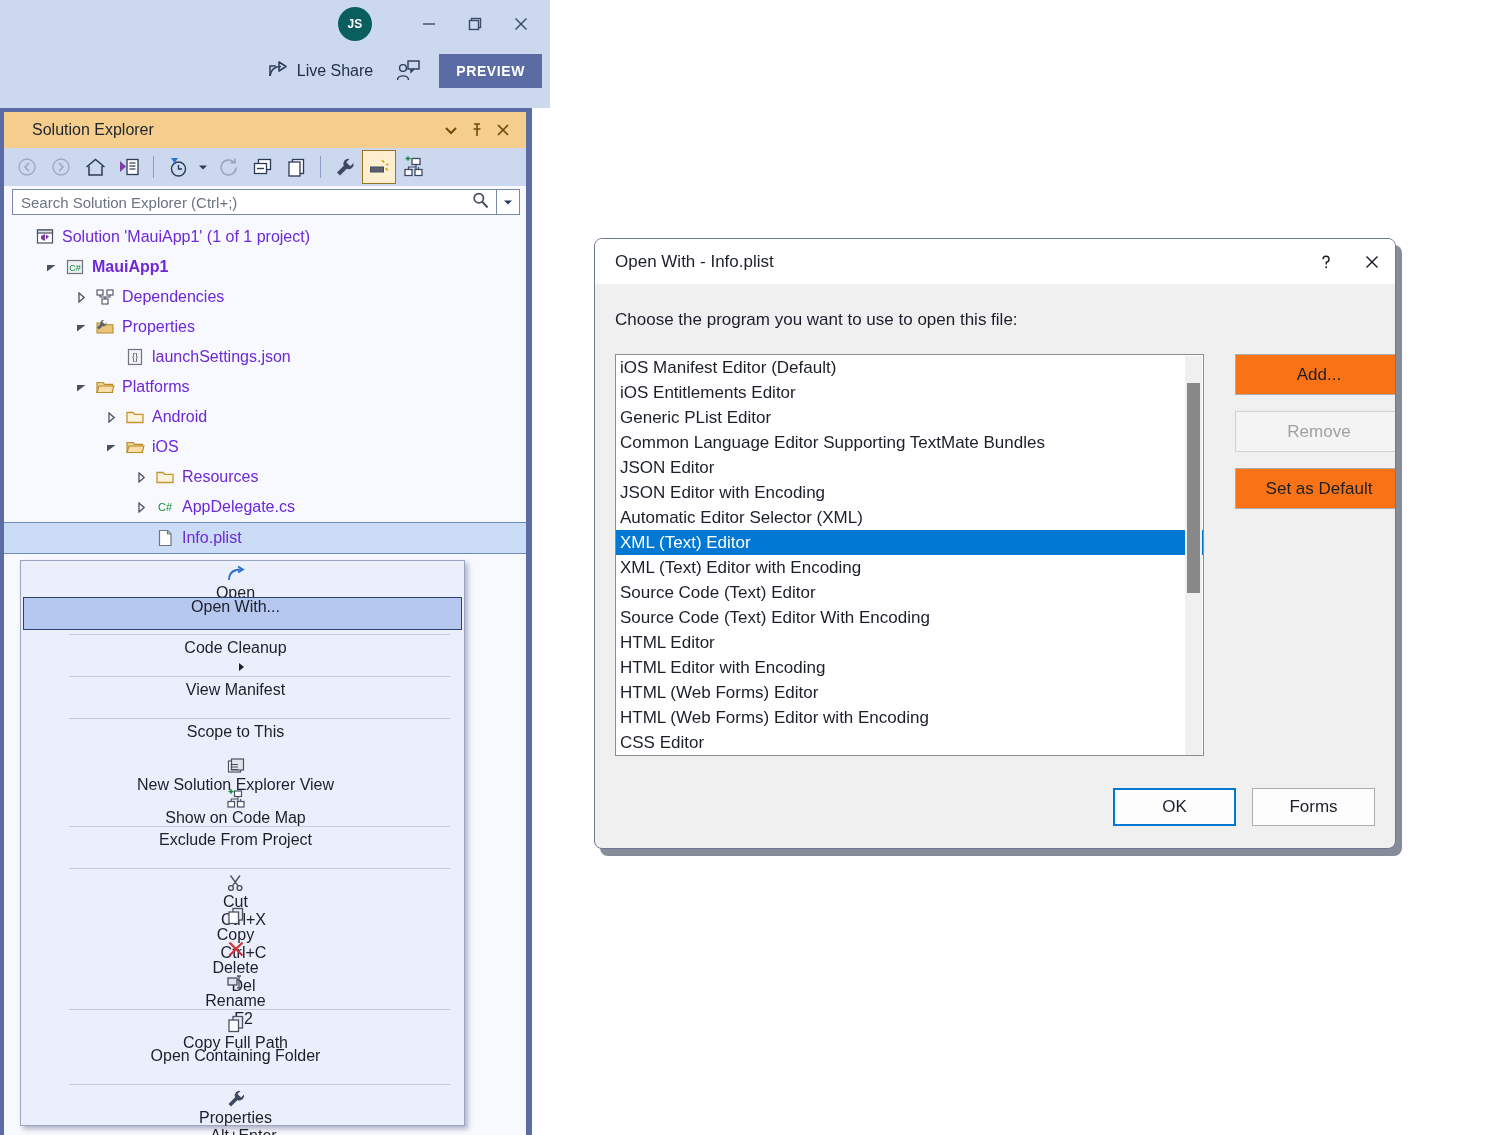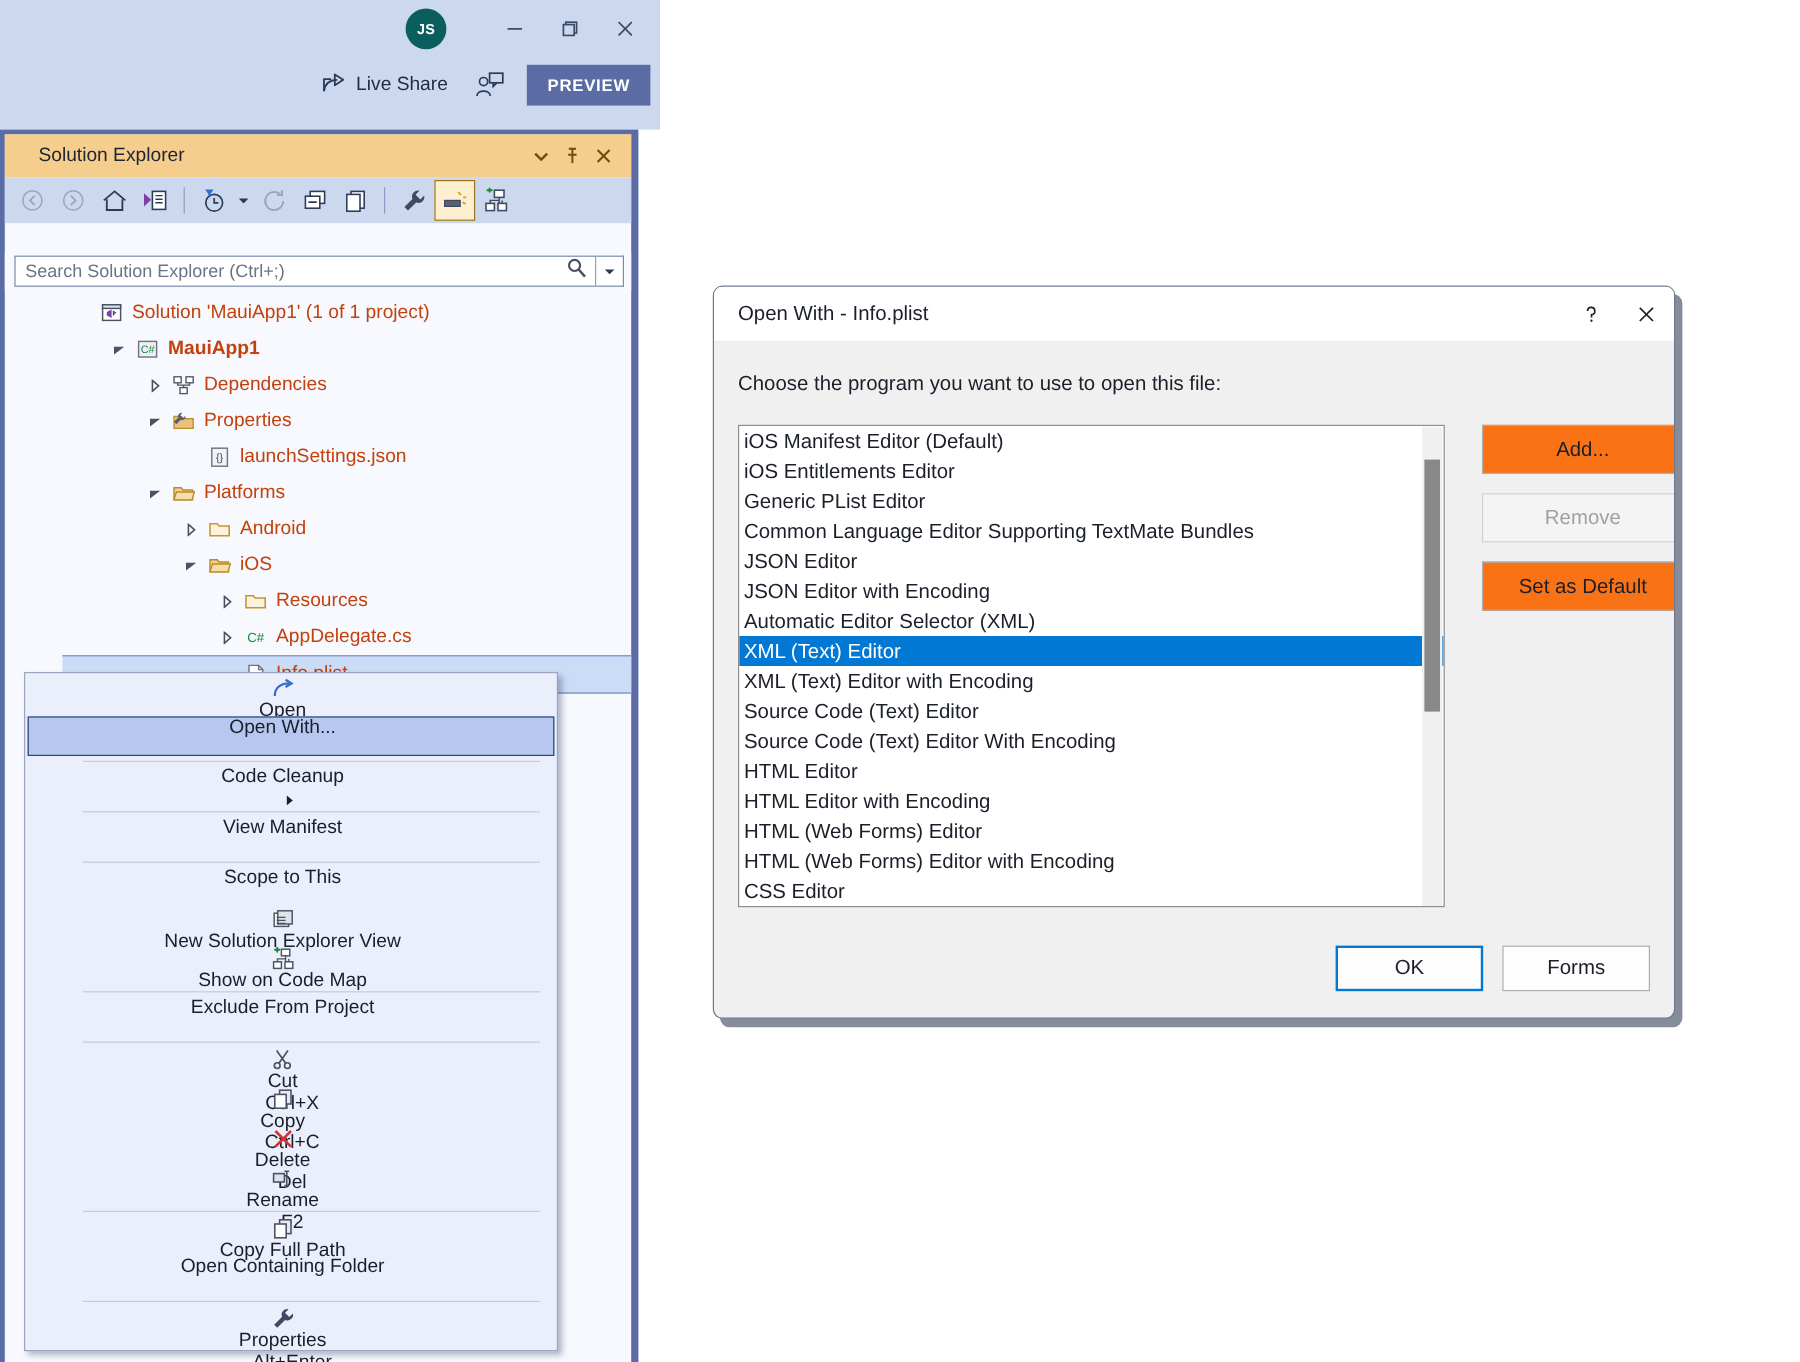--- a/index.html
+++ b/index.html
@@ -83,34 +83,34 @@
   }
   .tb-btn { width: 34px; height: 32px; display: flex; align-items: center; justify-content: center; color: #2b3a58; }
   .tb-btn.disabled { color: #9aa6c0; }
   .tb-btn.active { background: #fdefd0; border: 1px solid #9a7320; box-sizing: border-box; width: 34px; height: 34px; }
   .tb-sep { width: 1px; height: 22px; background: #8c9cc2; margin: 0 7px; }
   .tb-caret { width: 16px; display:flex; align-items:center; justify-content:center; color:#2b3a58; }
 
   .se-searchrow {
     height: 32px; background: #f7f9fe;
     display: flex; align-items: stretch;
-    padding: 3px 6px 3px 8px; box-sizing: border-box; margin-top: 24px;
+    padding: 3px 6px 3px 8px; box-sizing: border-box;
   }
   .se-search {
     flex: 1; border: 1px solid #7a8aa8; background: #ffffff;
     display: flex; align-items: center; padding: 0 6px 0 8px;
   }
   .se-search-text { flex: 1; font-size: 15px; color: #6b7385; }
   .se-search-dd {
     width: 22px; border: 1px solid #7a8aa8; border-left: none;
     background: #ffffff; display: flex; align-items: center; justify-content: center; color: #2b3a58;
   }
 
   
-  .tree { padding-top: 4px; font-size: 16px; color: #c2410c; padding-left: 48px; }
+  .tree { padding-top: 4px; font-size: 16px; color: #6d28d9; }
   .tree-row { height: 30px; display: flex; align-items: center; white-space: nowrap; }
   .tree-row.selected { background: #cbdcf6; border-top: 1px solid #6f8cc4; border-bottom: 1px solid #6f8cc4; height: 30px; }
   .tw { width: 22px; display: flex; align-items: center; justify-content: center; flex: none; }
   .tw svg { display:block; }
   .ticon { width: 26px; display: flex; align-items: center; justify-content: center; flex: none; margin-right: 4px; }
   .tlabel { font-size: 16px; }
   .tlabel.bold { font-weight: 700; }
 
   
   .ctx {

